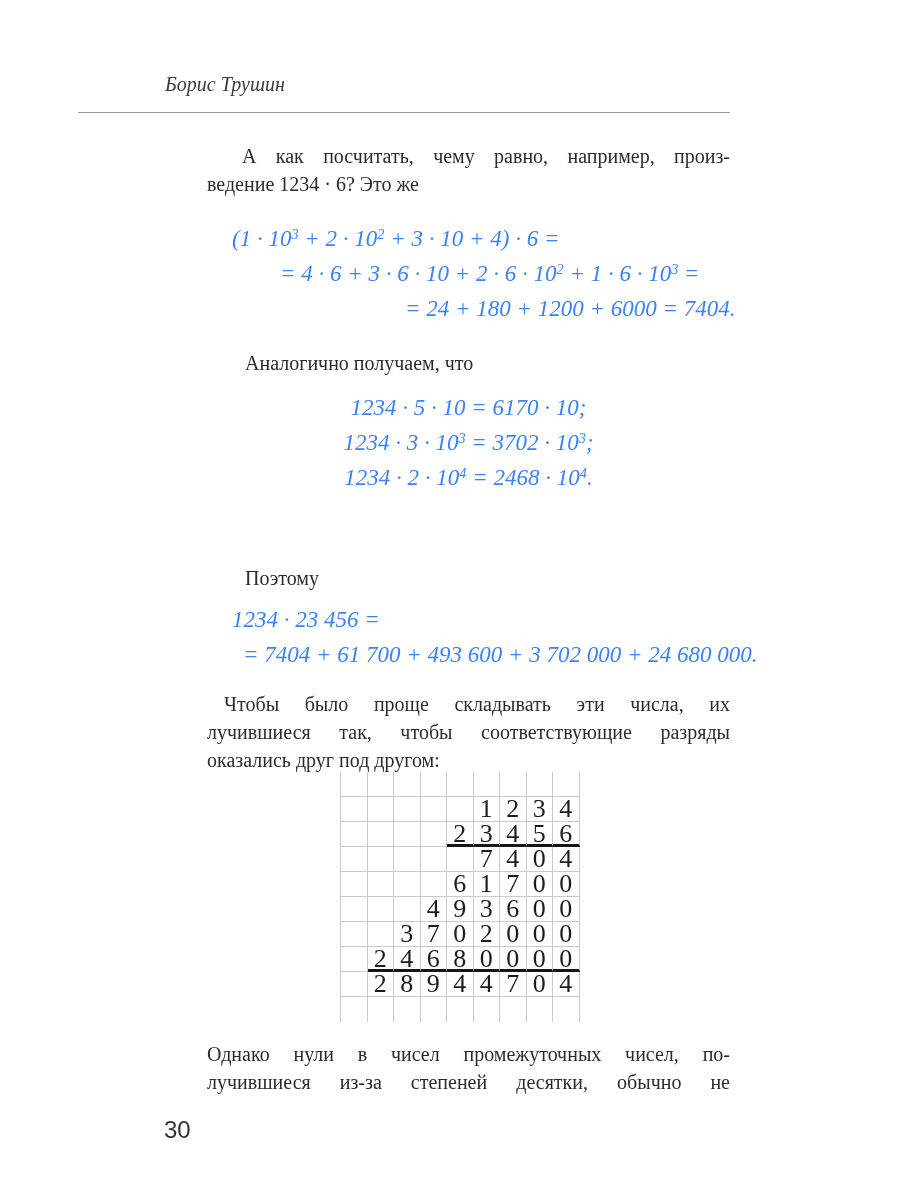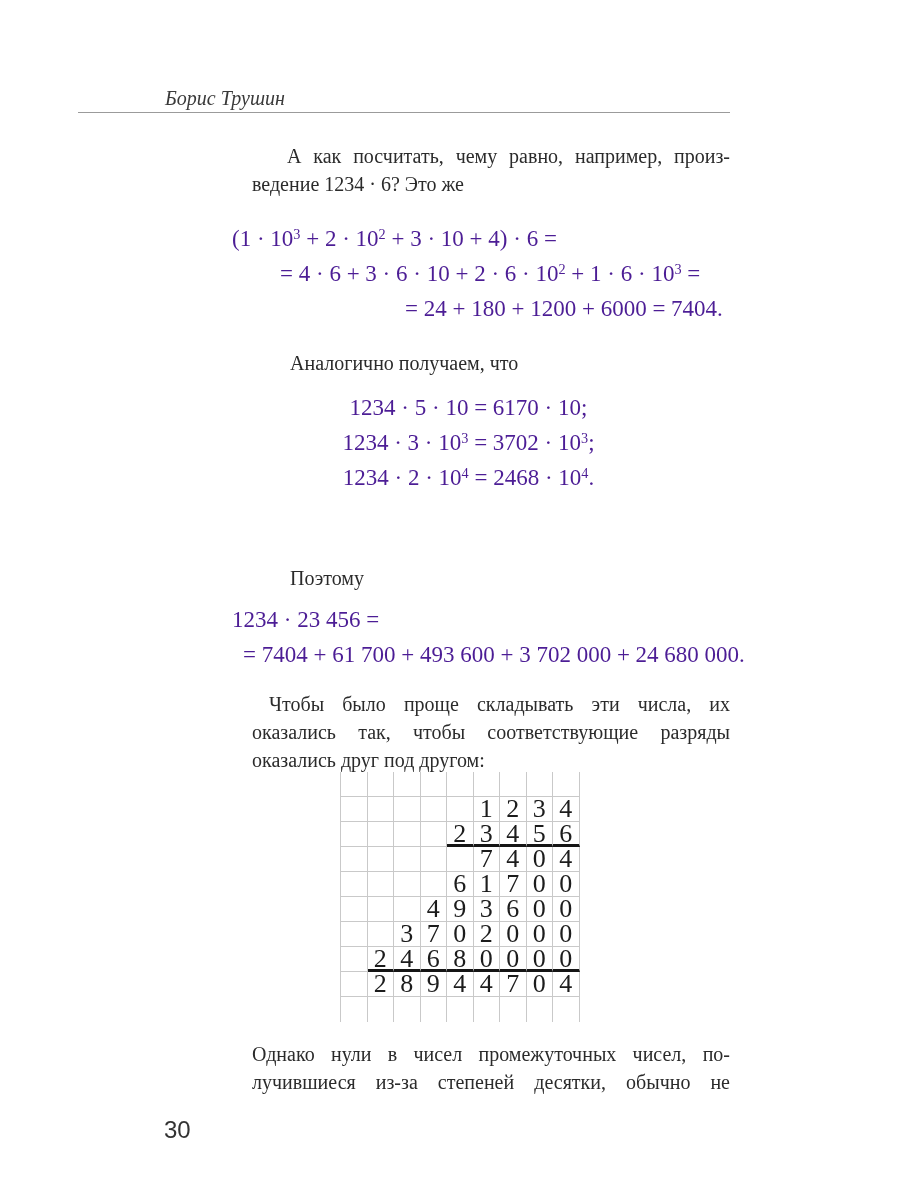--- a/index.html
+++ b/index.html
@@ -5,34 +5,34 @@
   :root{
     --text:#2b2b2b; --rule:#9b9b9b; --grid-line:#c9c9c9; --grid-rule:#151515; --page-bg:#ffffff;
   }
   html,body{margin:0;padding:0;background:#e8e8e8;}
   .page{
     position:relative; width:900px; height:1200px; margin:0 auto;
     background:var(--page-bg); color:var(--text);
     font-family:"Liberation Serif", serif; overflow:hidden;
   }
   .running-head{
-    position:absolute; left:165px; top:86px;
+    position:absolute; left:165px; top:72px;
     font-style:italic; font-size:20px; line-height:24px; color:#3a3a3a;
   }
   .head-rule{
     position:absolute; left:78px; top:112px; width:652px; height:1px;
     background:var(--rule);
   }
   .col{position:absolute; left:207px; width:523px;}
-  .pline{font-size:20px; line-height:28px; text-align:justify;margin-left:45px;}
+  .pline{font-size:20px; line-height:28px; text-align:justify;}
   .pline.just{text-align-last:justify;}
   .pline.ind35{padding-left:35px; box-sizing:border-box;}
   .pline.ind38{padding-left:38px; box-sizing:border-box;}
   .pline.ind17{padding-left:17px; box-sizing:border-box;}
-  .math{font-size:23px; line-height:35px; color:#4c1d95; white-space:nowrap;}
+  .math{font-size:23px; line-height:35px; color:#3b82f6; white-space:nowrap;font-style:italic;}
   .math sup{font-size:0.62em; line-height:0; vertical-align:0.5em;}
   .eq1{top:221px;}
   .eq1 .l0{margin-left:25px;}
   .eq1 .l1{margin-left:73px;}
   .eq1 .l2{margin-left:198px;}
   .eq2{top:390px; text-align:center;}
   .eq3{top:602px;}
   .eq3 .l0{margin-left:25px;}
   .eq3 .l1{margin-left:36px;text-align:right;}
   .p1{top:142px;} .p2{top:349px;} .p3{top:564px;} .p4{top:690px;} .p5{top:1040px;}
@@ -88,21 +88,21 @@
     <div class="pline ind38">Поэтому</div>
   </div>
 
   <div class="col eq3">
     <div class="math l0">1234 · 23 456 =</div>
     <div class="math l1">= 7404 + 61 700 + 493 600 + 3 702 000 + 24 680 000.</div>
   </div>
 
   <div class="col p4">
     <div class="pline just ind17">Чтобы было проще складывать эти числа, их</div>
-    <div class="pline just">оказались так, чтобы соответствующие разряды</div>
+    <div class="pline just">лучившиеся так, чтобы соответствующие разряды</div>
     <div class="pline">оказались друг под другом:</div>
   </div>
 
   <div class="grid">
       <div class="g-row">
         <div class="g-cell"></div>
         <div class="g-cell"></div>
         <div class="g-cell"></div>
         <div class="g-cell"></div>
         <div class="g-cell"></div>

